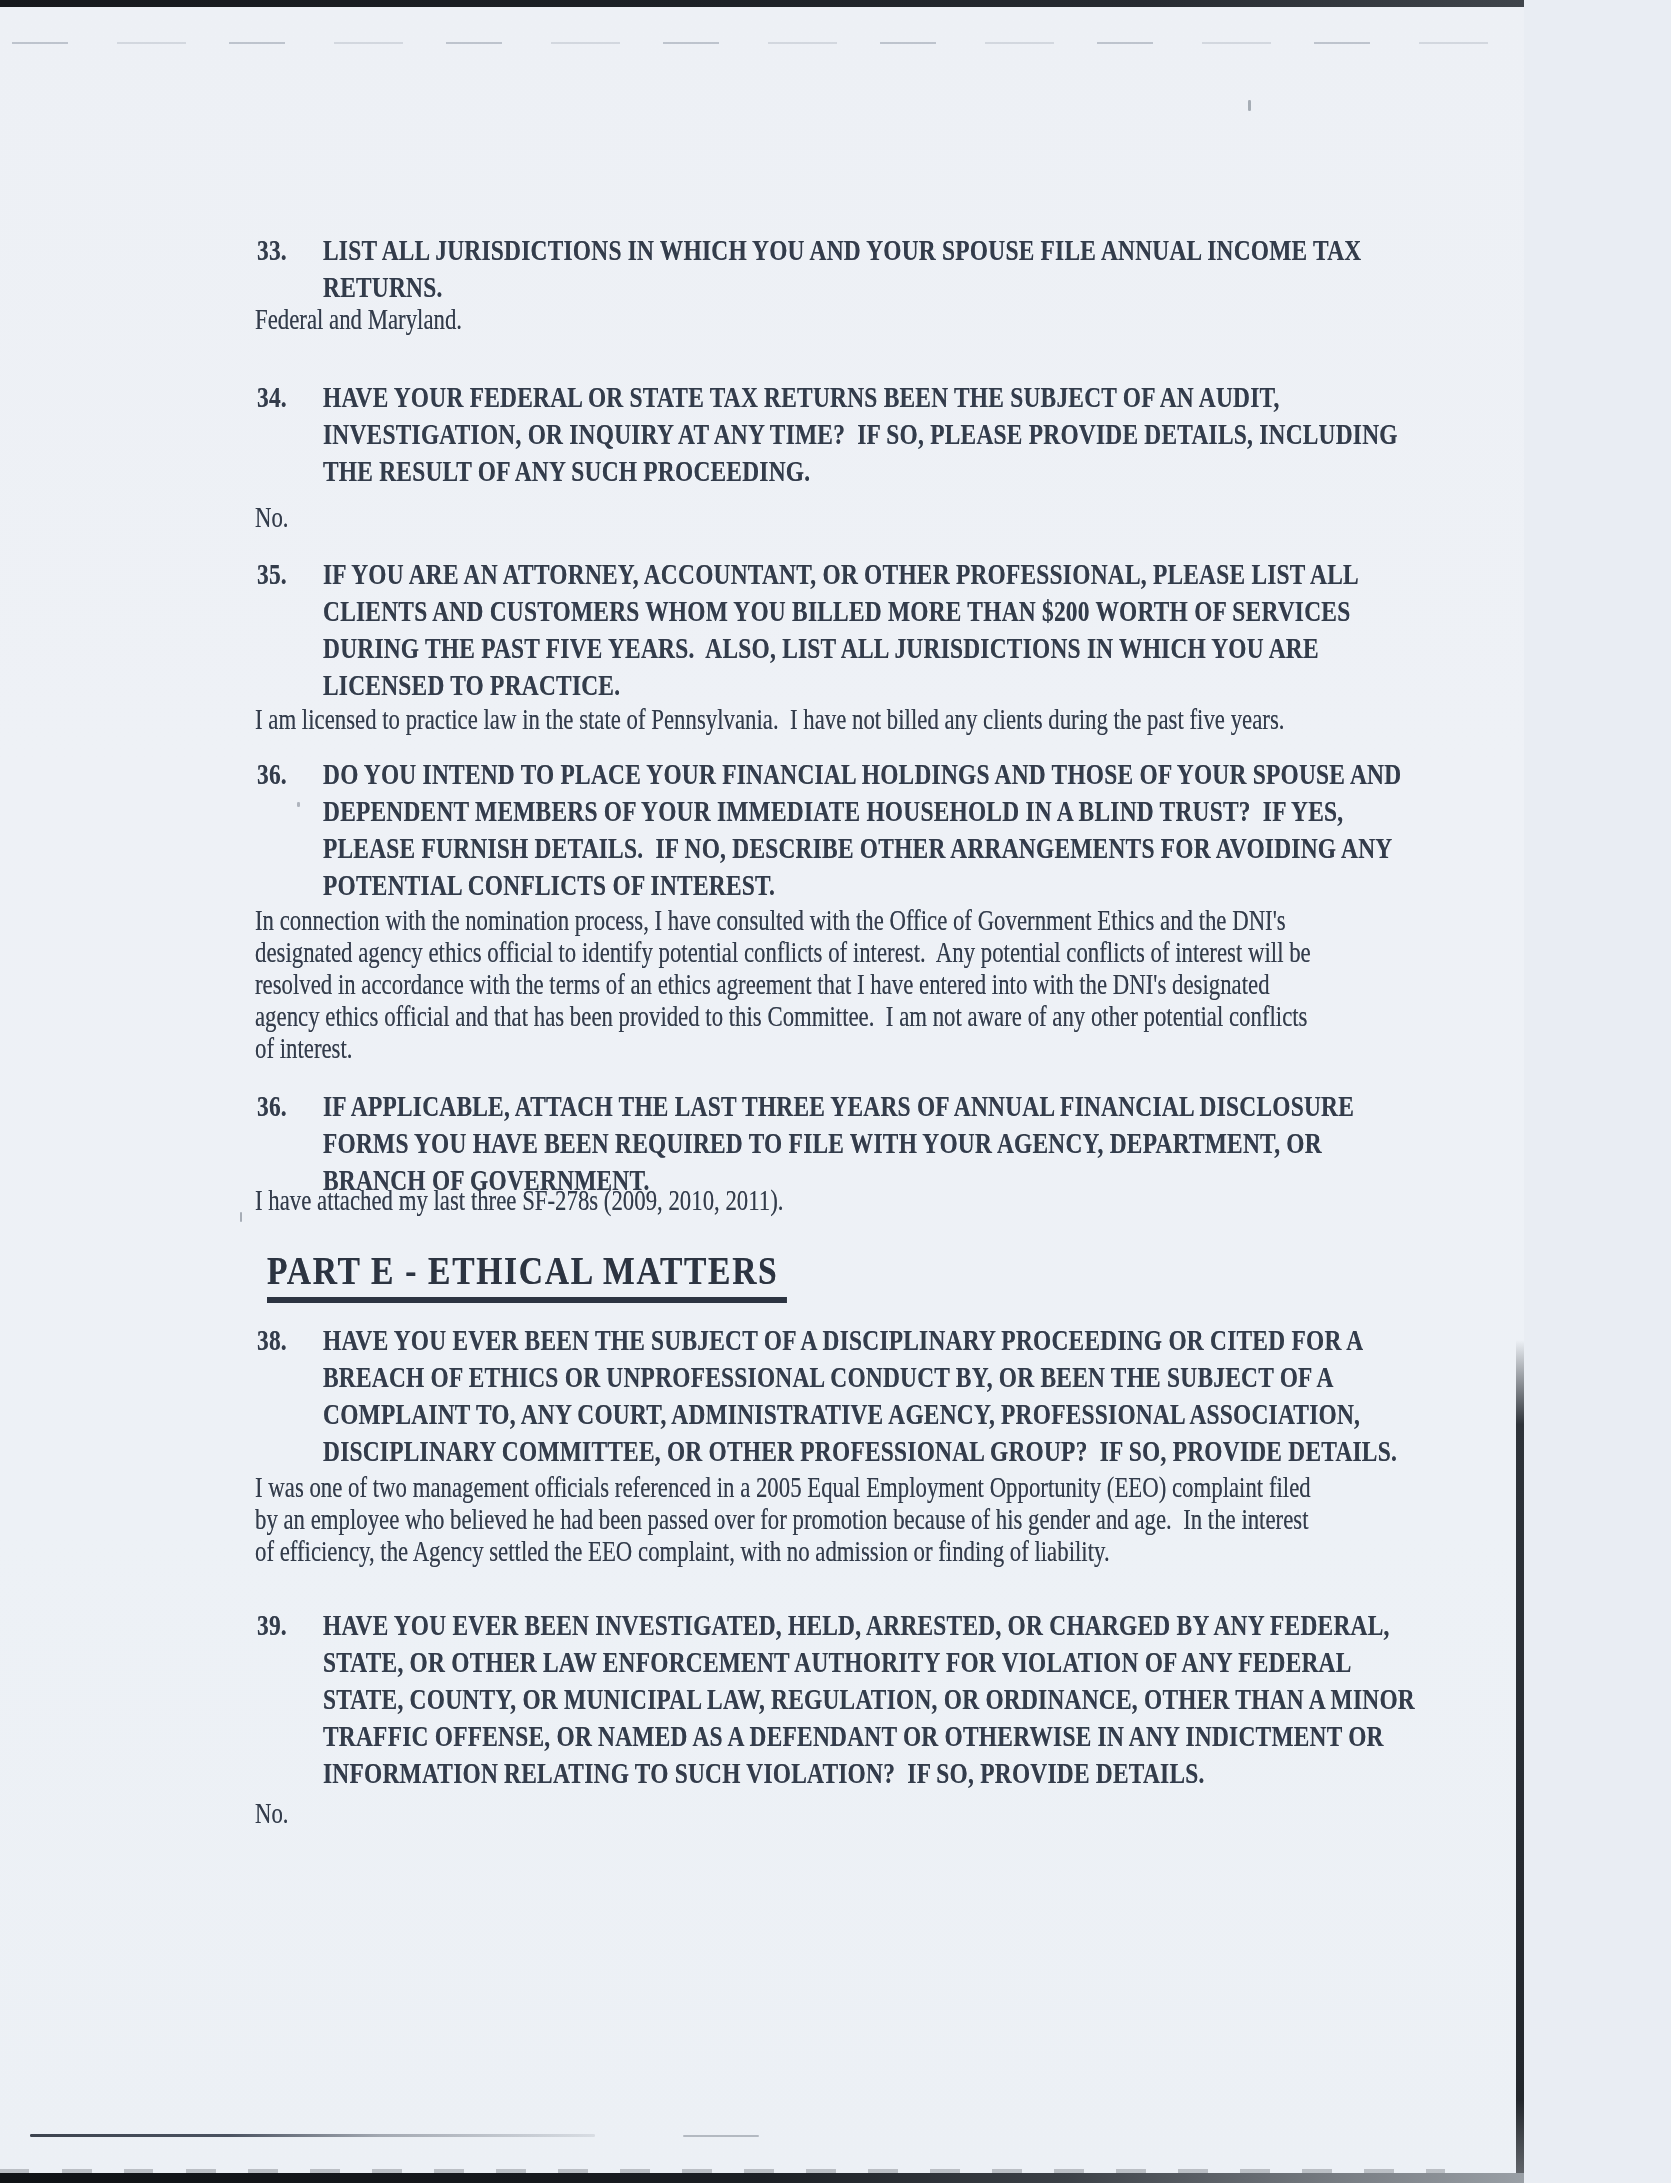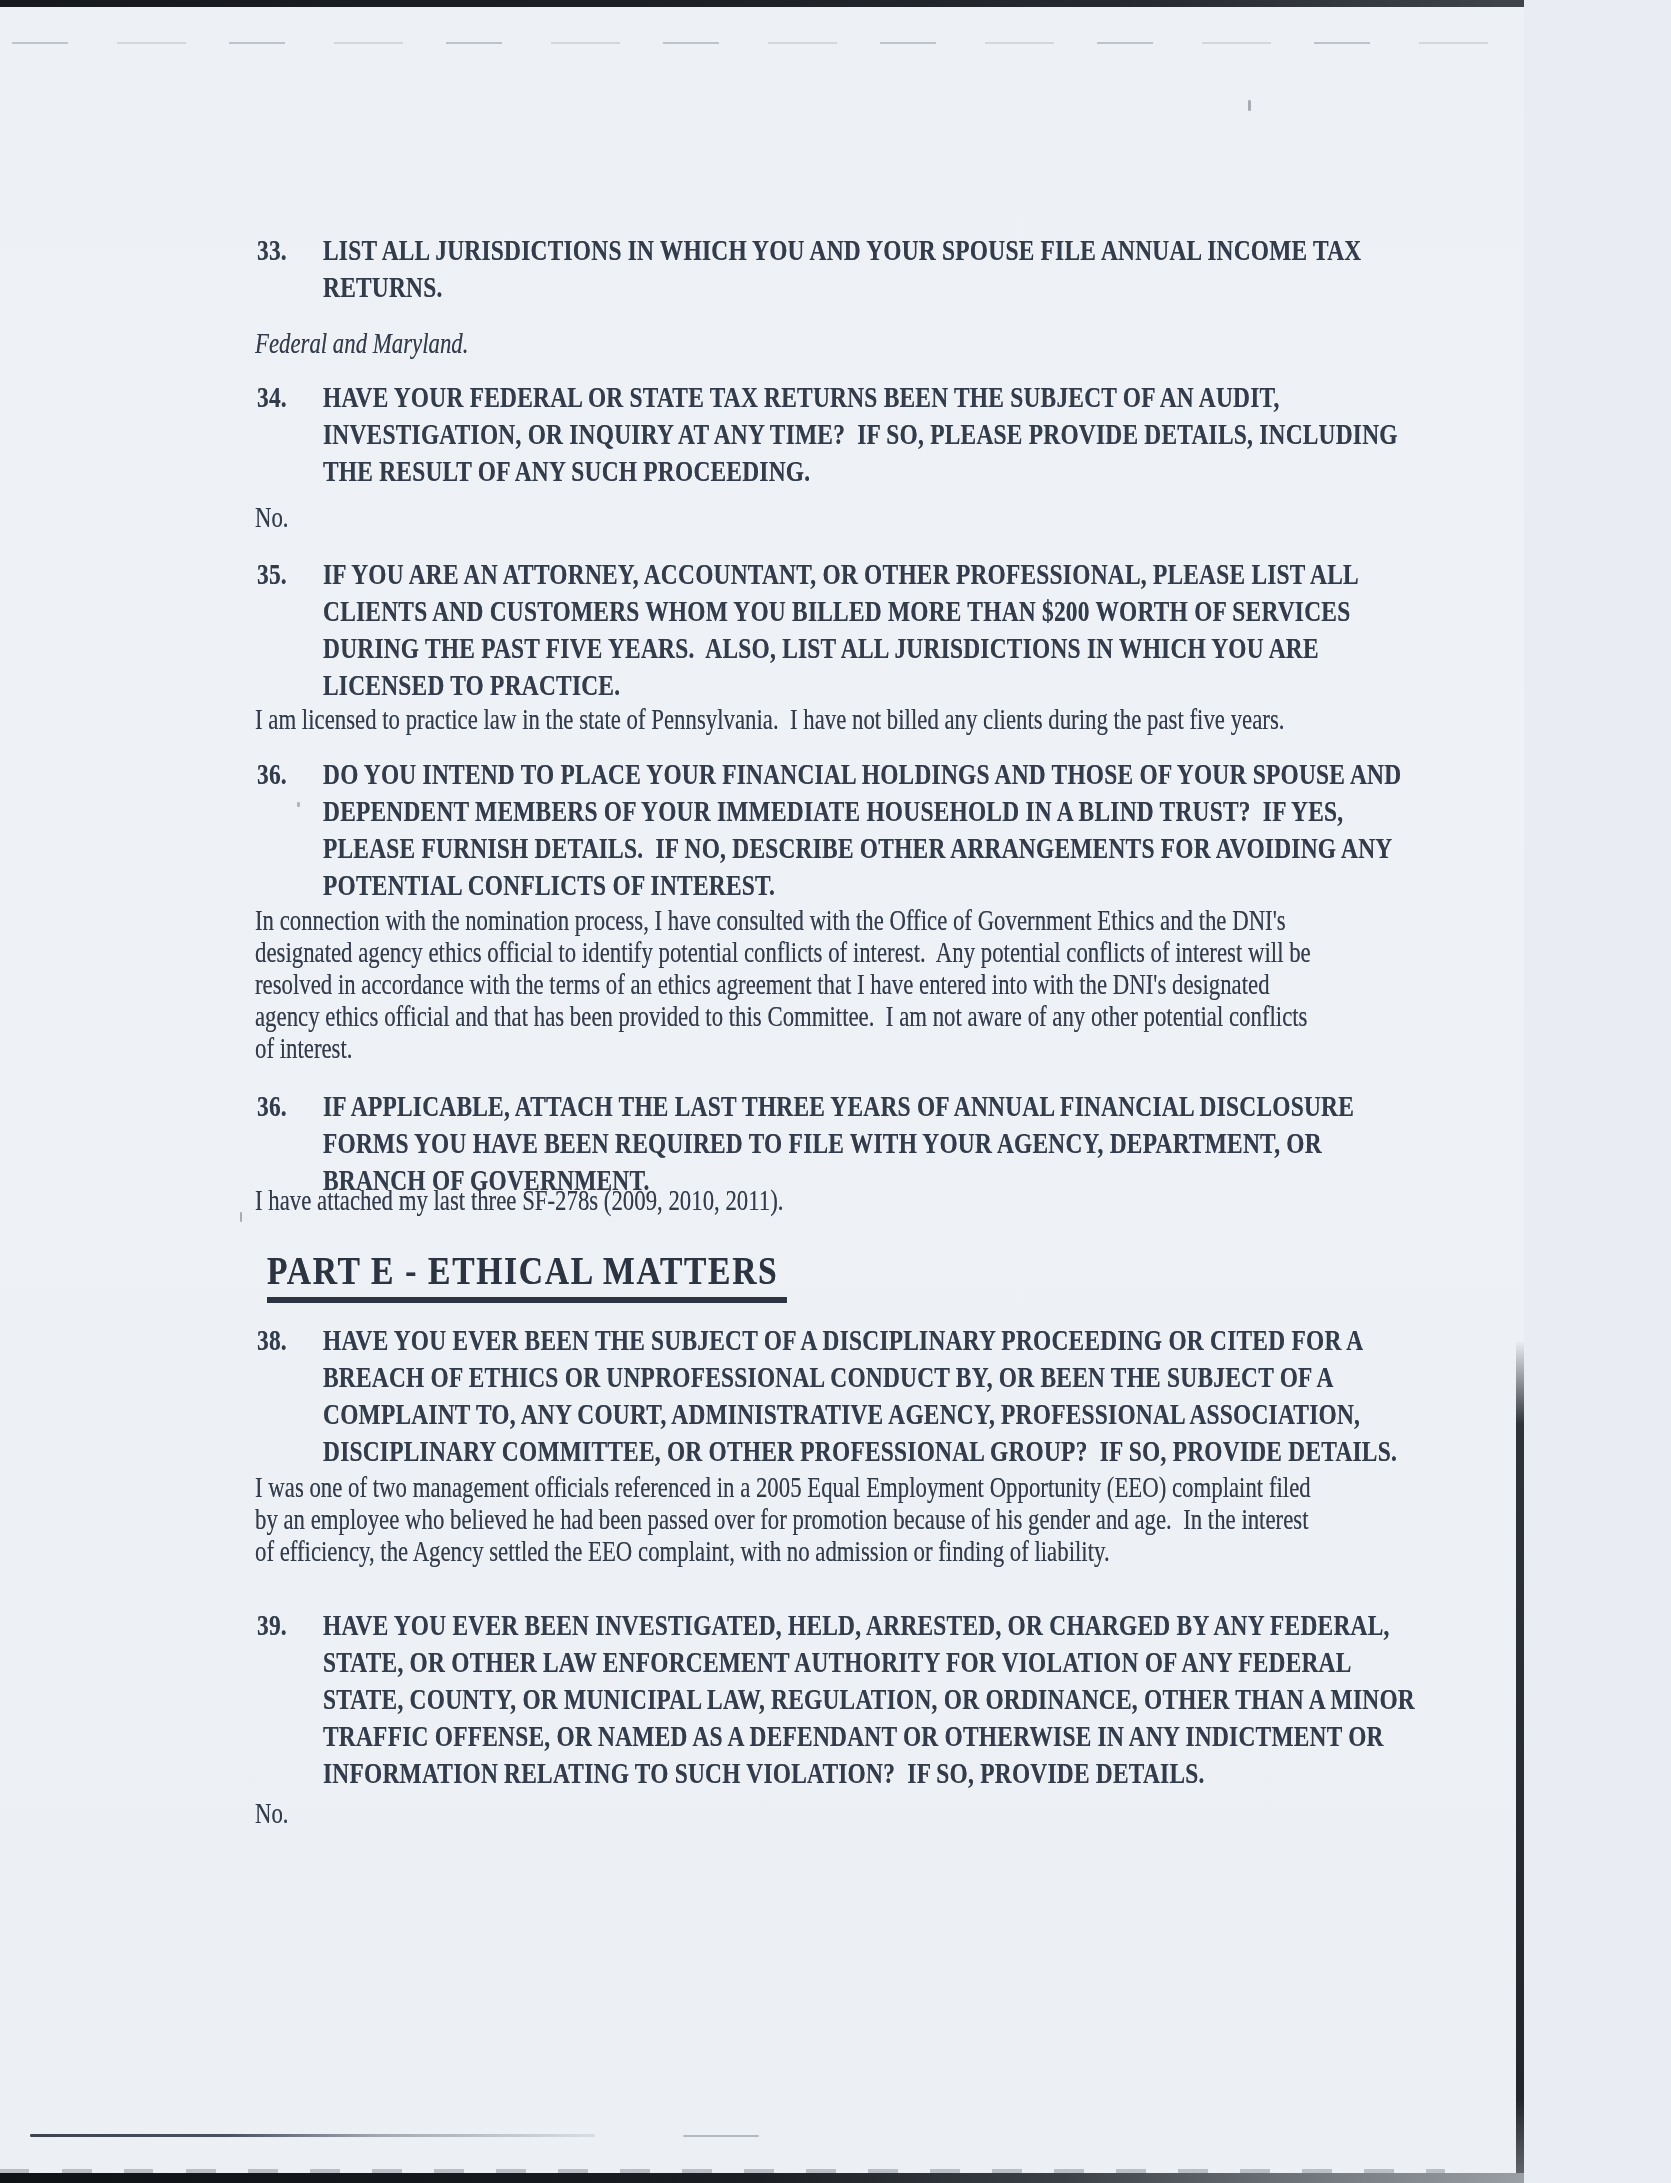--- a/index.html
+++ b/index.html
@@ -12,21 +12,21 @@
     color:#333c4b;
   }
   .ln{display:block;white-space:pre;transform-origin:0 50%;text-shadow:0 0 0.7px rgba(45,54,70,.55);}
   .q{position:absolute;left:257px;display:flex;}
   .numcol{flex:0 0 66px;width:66px;}
   .q-ln{font-size:30px;line-height:37px;font-weight:700;letter-spacing:0.3px;transform:scaleX(.78);}
   .ans{position:absolute;left:255px;}
   .a-ln{font-size:30px;line-height:32px;font-weight:400;transform:scaleX(.76);}
   
   .pos-q33{top:231px;}
-  .pos-a33{top:327px;font-style:italic;}
+  .pos-a33{top:303px;}
   .pos-q34{top:378px;}
   .pos-a34{top:501px;}
   .pos-q35{top:555px;justify-content:flex-end;}
   .pos-a35{top:703px;}
   .pos-q36{top:755px;}
   .pos-a36{top:904px;font-family:Liberation Serif, serif;}
   .pos-q37{top:1087px;}
   .pos-a37{top:1184px;}
   .pos-q38{top:1321px;}
   .pos-a38{top:1471px;}

